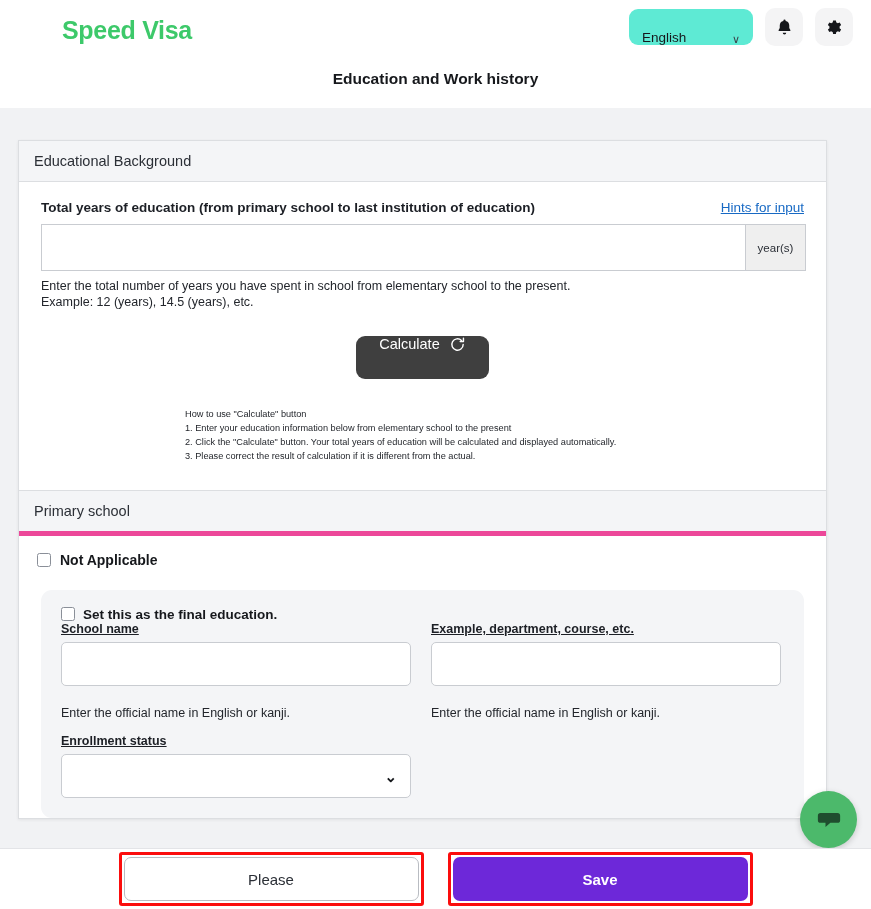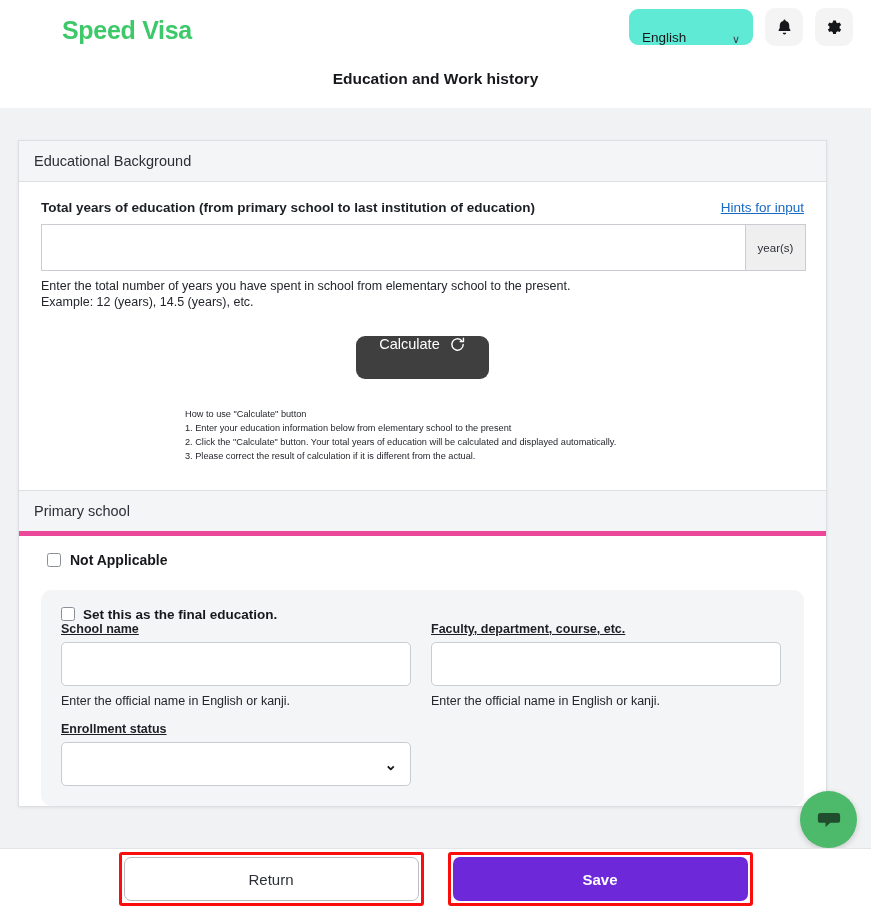--- a/index.html
+++ b/index.html
@@ -106,21 +106,21 @@
     padding-bottom: 26px;
   }
 
   .section-head-2 {
     background: #f4f5f7;
     border-top: 1px solid #dcdee1;
     border-bottom: 5px solid #ec4899;
     padding: 12px 15px;
     font-size: 14.5px; color: #2b2f36;
   }
-  .na-row { display: flex; align-items: center; gap: 9px; padding: 16px 14px 0 28px; }
+  .na-row { display: flex; align-items: center; gap: 9px; padding: 16px 14px 0 18px; }
   .cb {
     width: 14px; height: 14px; border: 1px solid #8a8f98;
     border-radius: 2.5px; background: #fff; flex: none;
   }
   .na-label { font-size: 14px; font-weight: bold; color: #16181c; }
 
   .inner-card {
     margin: 22px 22px 0 22px;
     background: #f4f5f7;
     border-radius: 11px;
@@ -135,21 +135,21 @@
     width: 350px; height: 44px;
     border: 1px solid #c9ccd1; border-radius: 5px; background: #fff;
     font-size: 13px; padding: 0 9px; outline: none;
     font-family: "Liberation Sans", sans-serif;
   }
   .sel-wrap { position: relative; width: 350px; }
   .sel-wrap .chev-d {
     position: absolute; right: 14px; top: 14px;
     font-size: 15px; color: #14161a; font-weight: bold; pointer-events: none;
   }
-  .field-note { font-size: 12.5px; color: #23262c; margin-top: 8px; }
+  .field-note { font-size: 12.5px; color: #23262c; margin-top: 20px; }
   .mt14 { margin-top: 14px; }
 
   
   .footer {
     position: absolute; bottom: 0; left: 0;
     width: 871px; height: 61px;
     background: #ffffff;
     border-top: 1px solid #e3e4e7;
     display: flex; align-items: center; justify-content: center; gap: 24px;
   }
@@ -264,21 +264,21 @@
           </div>
 
           <div class="grid2">
             <div class="col">
               <div class="sub-label">School name</div>
               <input class="text-input" type="text" value="" style="">
               <div class="field-note">Enter the official name in English or kanji.</div>
             </div>
 
             <div class="col">
-              <div class="sub-label">Faculty, department, course, etc.</div>
+              <div class="sub-label">Example, department, course, etc.</div>
               <input class="text-input" type="text" value="" style="">
               <div class="field-note">Enter the official name in English or kanji.</div>
             </div>
           </div>
 
           <div class="grid2 mt14">
 
             <div class="col">
               <div class="sub-label">Enrollment status</div>
               <div class="sel-wrap">
@@ -294,20 +294,20 @@
   </div>
 
   <div class="chat-fab">
     <svg width="30" height="30" viewBox="0 0 24 24">
       <path d="M5.2 6.4h13.6a2.1 2.1 0 0 1 2.1 2.1v3.6a2.1 2.1 0 0 1-2.1 2.1h-5.7l-3.9 3.4v-3.4H5.2a2.1 2.1 0 0 1-2.1-2.1V8.5a2.1 2.1 0 0 1 2.1-2.1z" fill="#1f4d2e"></path>
     </svg>
   </div>
 
   <div class="footer">
     <div class="hl">
-      <button class="btn-return">Return</button>
+      <button class="btn-return">Please</button>
     </div>
     <div class="hl">
       <button class="btn-save">Save</button>
     </div>
   </div>
 
 </div>
 
 </body></html>

